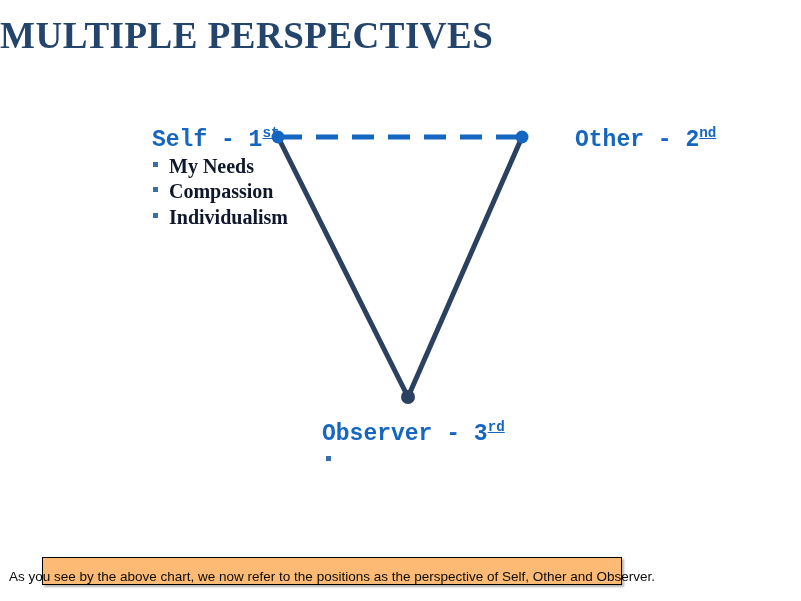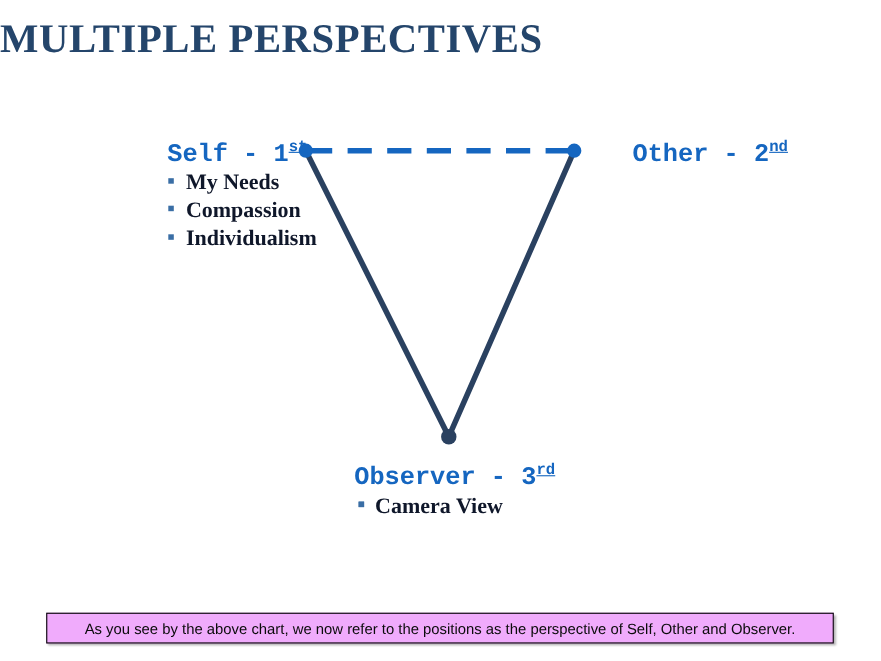--- a/index.html
+++ b/index.html
@@ -102,27 +102,27 @@
   #group-observer { left: 322px; top: 422px; }
 
   #group-observer ul.node-list li { padding-left: 19px; }
   #group-observer ul.node-list li .sq-bullet { left: 4px; }
 
   
   #caption-box {
     position: absolute;
     left: 42px;
     top: 557px;
-    width: 716px;
+    width: 580px;
     height: 28px;
     border: 1px solid #000000;
-    background: #f0abfc;
+    background: #fdba74;
     box-shadow: 2px 2px 2px rgba(0,0,0,0.30);
     display: flex;
-    align-items: center;
+    align-items: flex-end;
     justify-content: center;
     box-sizing: border-box;
   }
   #caption-text {
     font-family: "Liberation Sans", "DejaVu Sans", sans-serif;
     font-size: 13.5px;
     color: #0b0b0b;
     white-space: nowrap;
   }
 </style>
@@ -169,24 +169,20 @@
   </div>
 
   <div class="node-group" id="group-observer">
     <div class="node-heading">
       <span>Observer - 3</span><sup>rd</sup>
     </div>
     <ul class="node-list">
       <li>
         <span class="sq-bullet"></span>
       </li>
-      <li>
-        <span class="sq-bullet"></span>
-        <span>Camera View</span>
-      </li>
     </ul>
   </div>
 
   <div id="caption-box">
     <div id="caption-text">As you see by the above chart, we now refer to the positions as the perspective of Self, Other and Observer.</div>
   </div>
 
 </div>
 
 </body></html>

